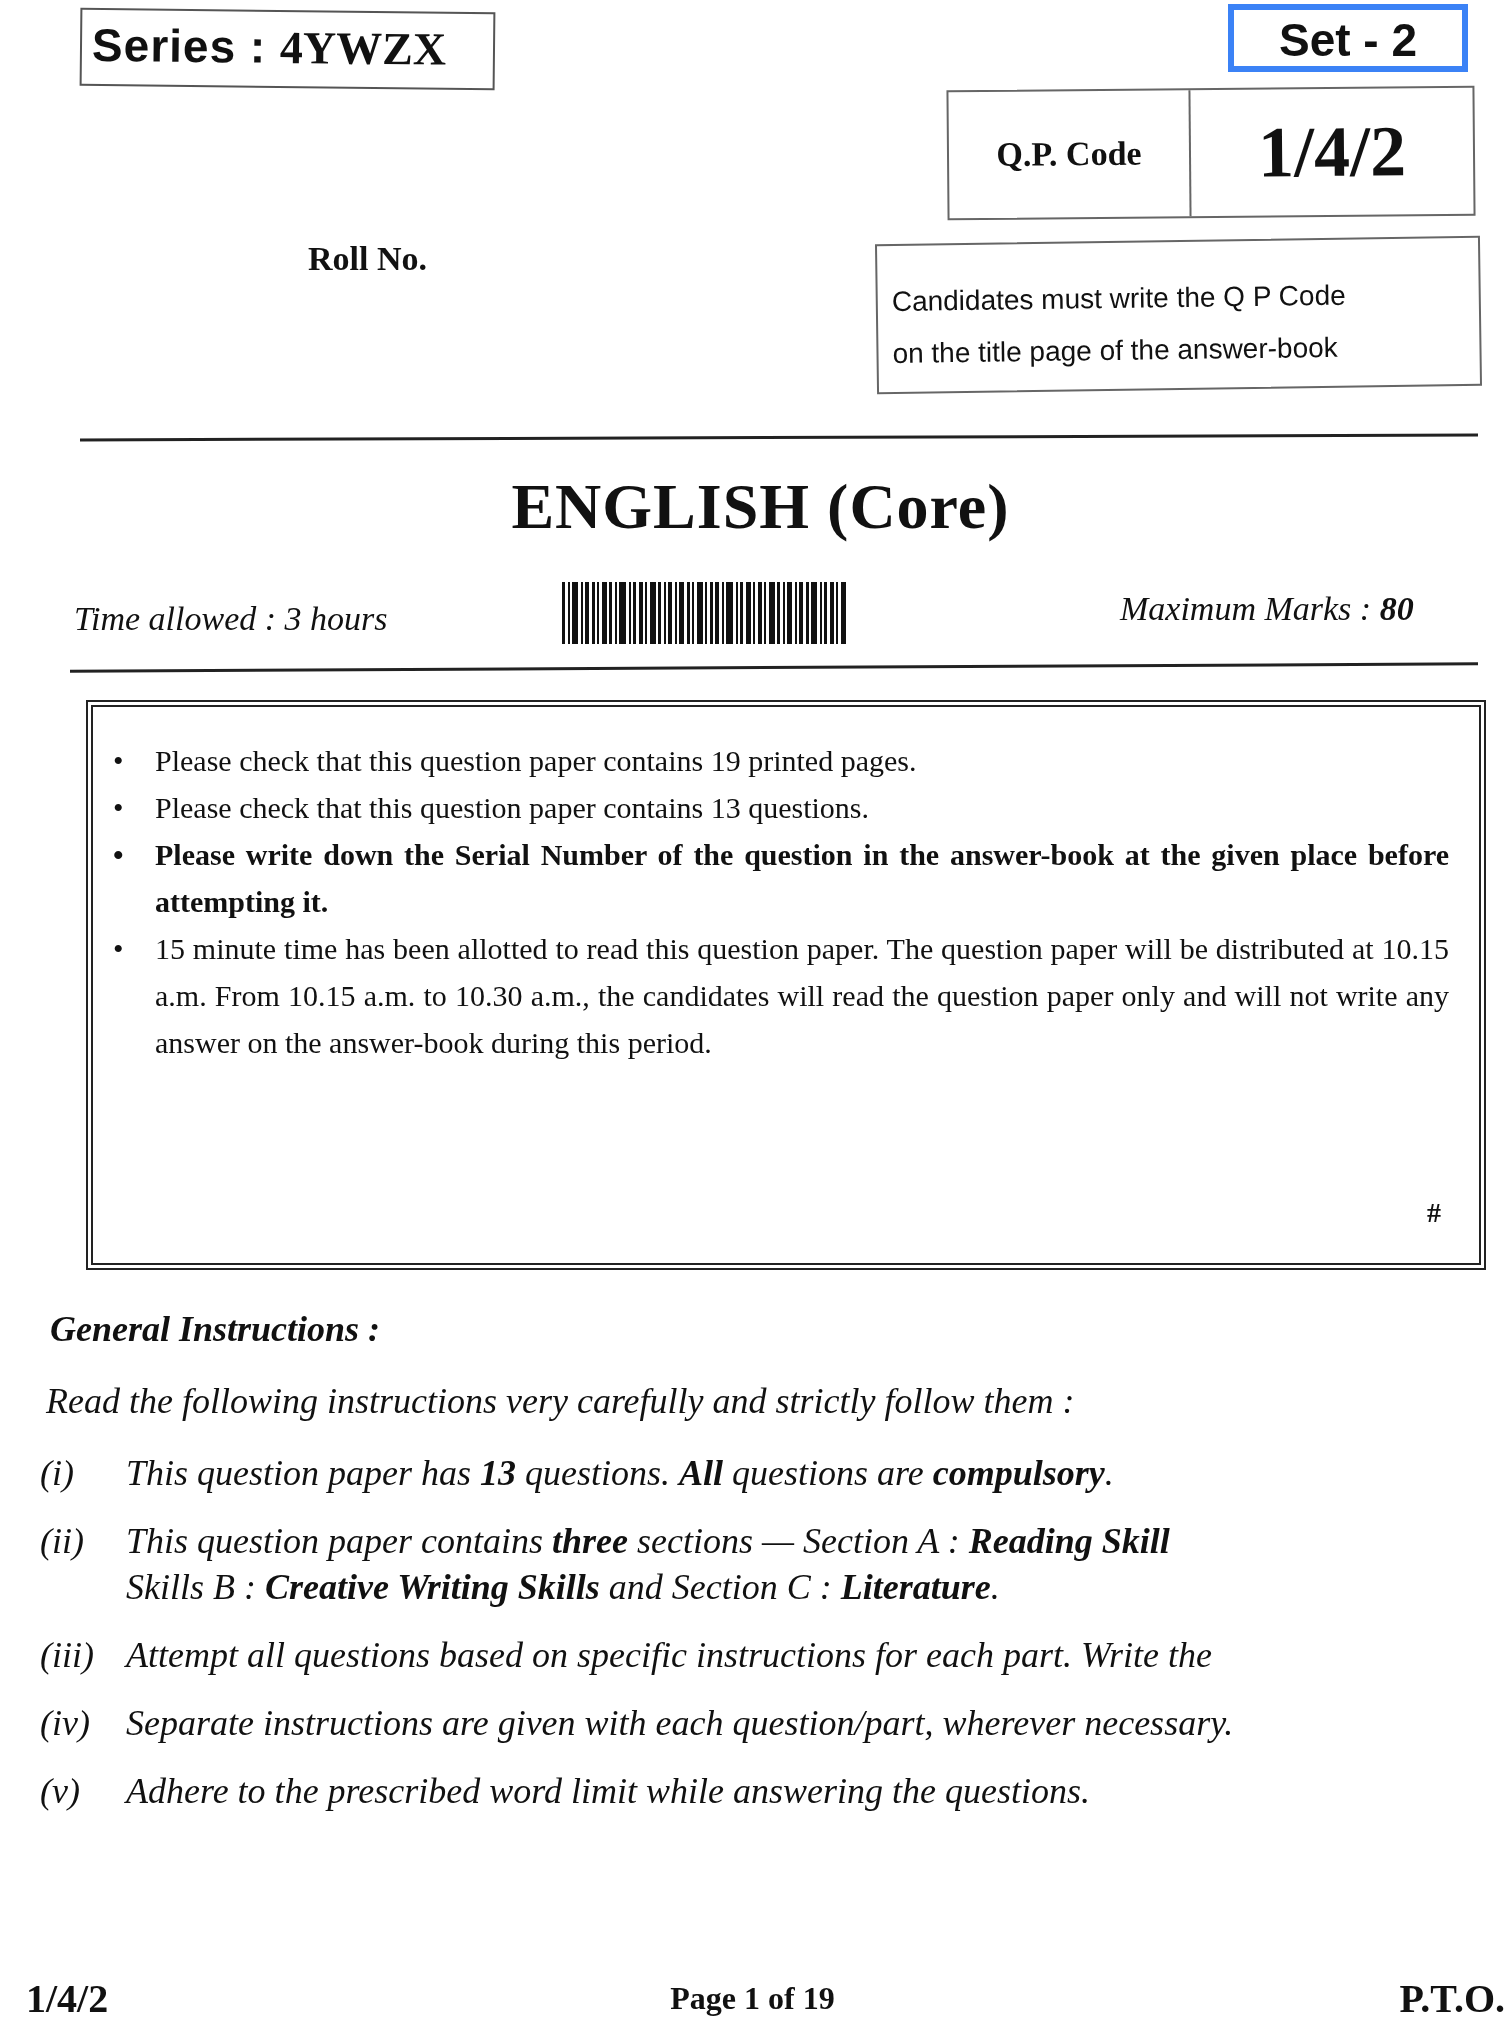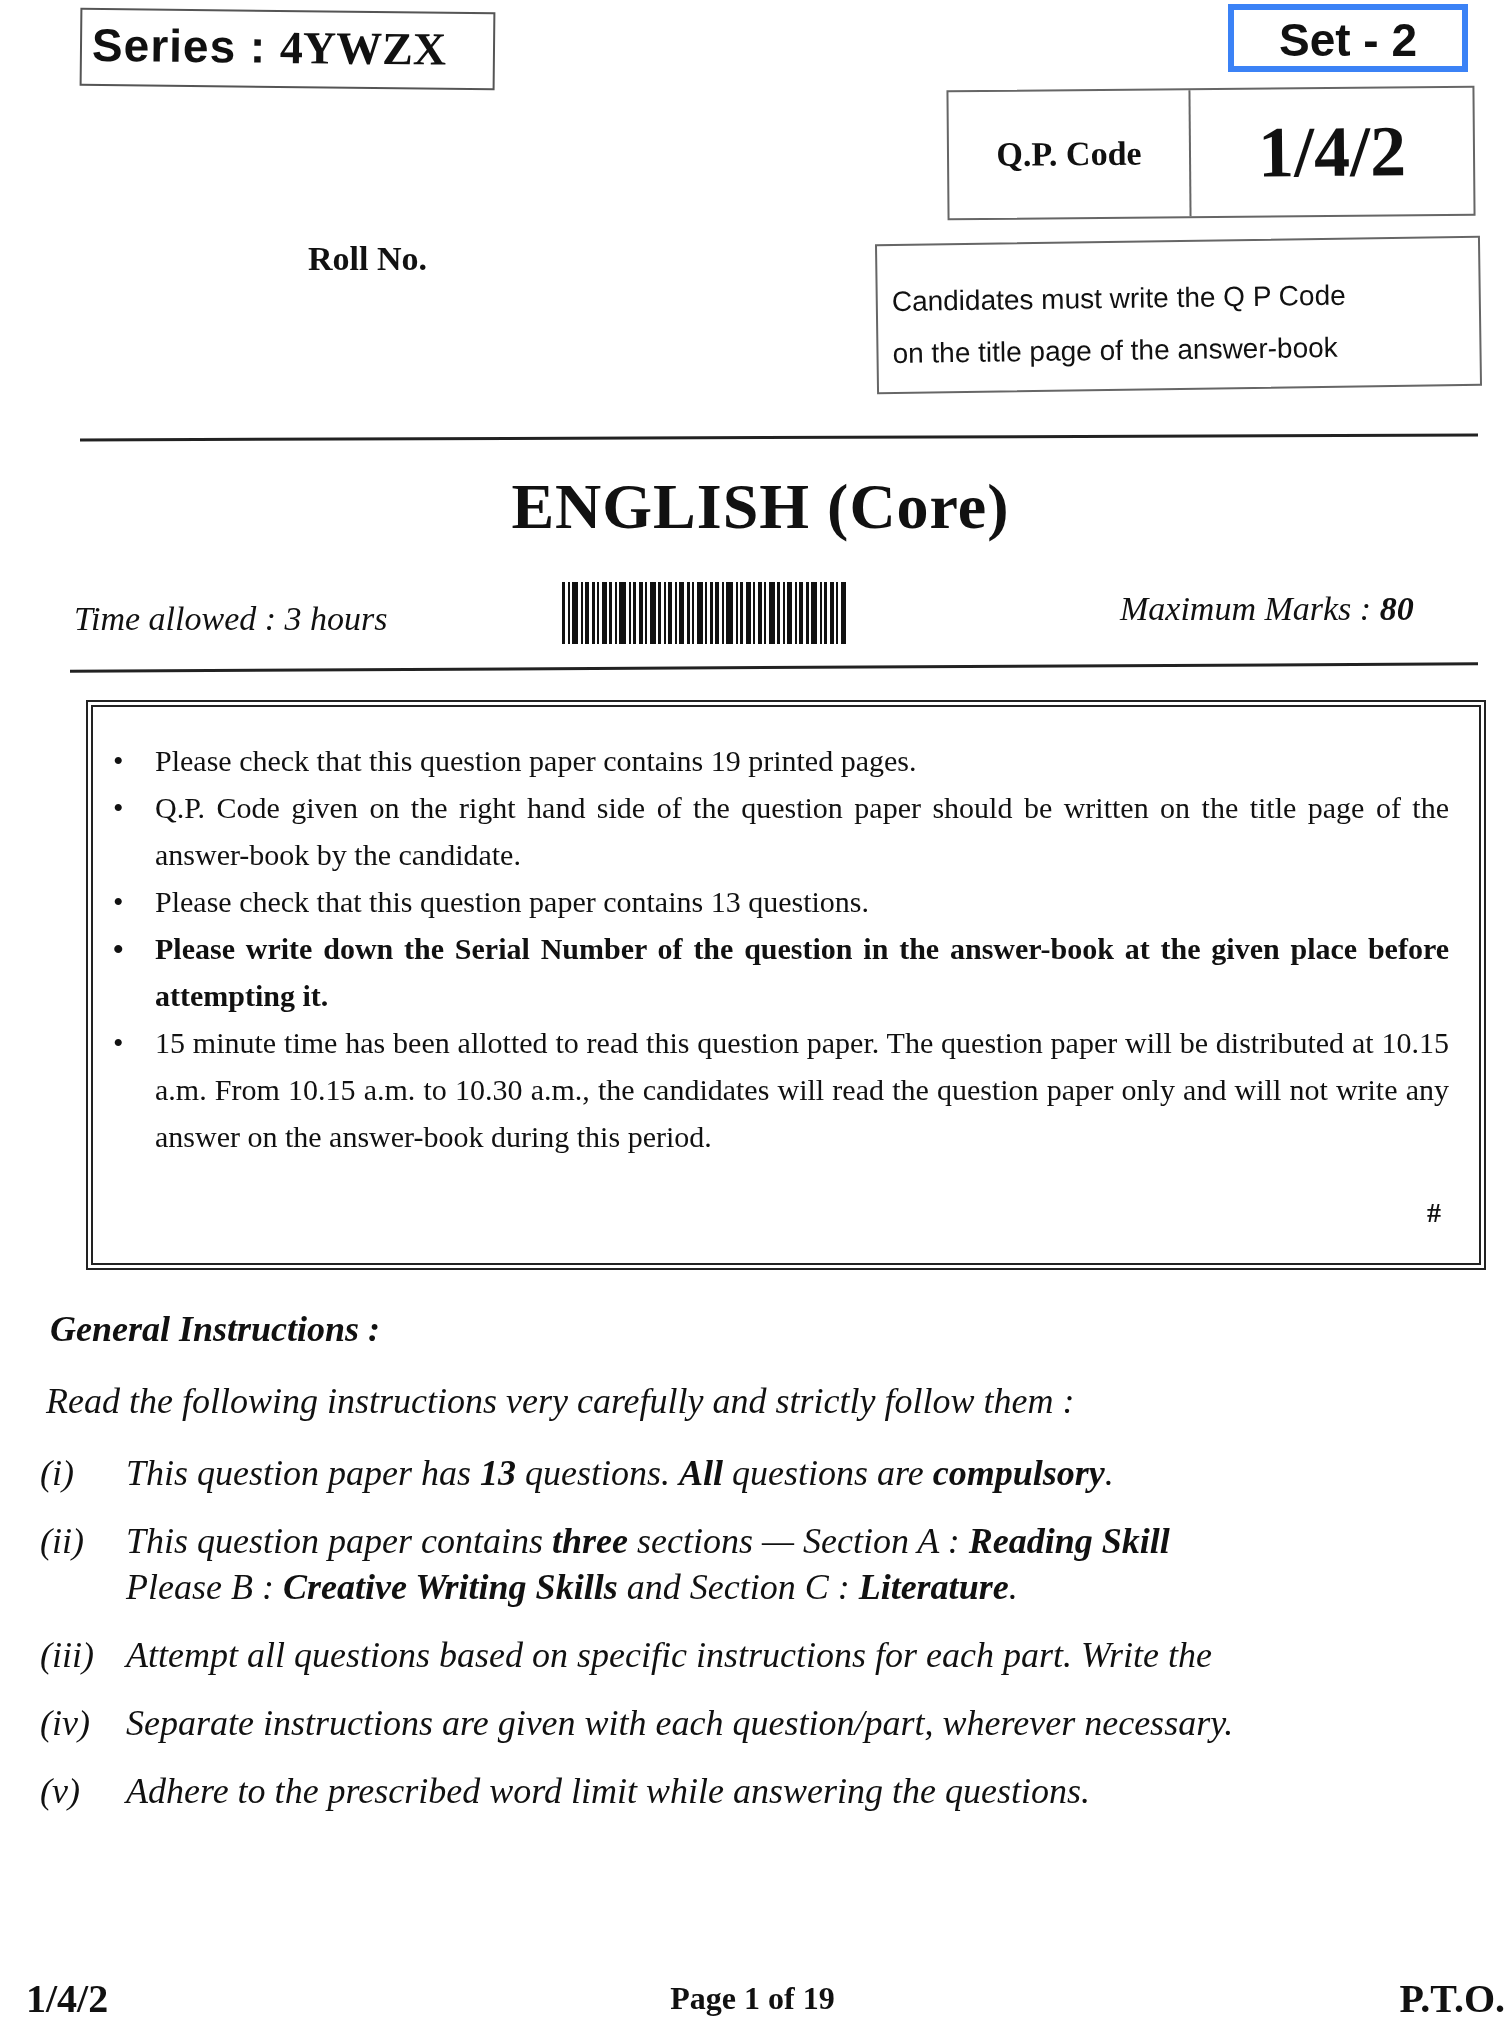--- a/index.html
+++ b/index.html
@@ -175,21 +175,20 @@
 
 <div class="abs marks">
   <span>Maximum Marks : </span><b>80</b>
 </div>
 
 <div class="abs rule rule2"></div>
 
 <div class="abs notice">
   <ul>
     <li>Please check that this question paper contains 19 printed pages.</li>
-    <li>Q.P. Code given on the right hand side of the question paper should be written on the title page of the answer-book by the candidate.</li>
     <li>Please check that this question paper contains 13 questions.</li>
     <li class="bold">Please write down the Serial Number of the question in the answer-book at the given place before attempting it.</li>
     <li>15 minute time has been allotted to read this question paper. The question paper will be distributed at 10.15 a.m. From 10.15 a.m. to 10.30 a.m., the candidates will read the question paper only and will not write any answer on the answer-book during this period.</li>
   </ul>
   <span class="hash">#</span>
 </div>
 
 <div class="abs gi-title">General Instructions :</div>
 <div class="abs gi-intro">Read the following instructions very carefully and strictly follow them :</div>
 
@@ -199,21 +198,21 @@
     <div class="txt">
       <span>This question paper has </span><b>13</b><span> questions. </span><b>All</b><span> questions are </span><b>compulsory</b><span>.</span>
     </div>
   </div>
   <div class="gi-item">
     <span class="num">(ii)</span>
     <div class="txt">
       <span>This question paper contains </span><b>three</b><span>  sections — Section A : </span><b>Reading Skill</b>
     </div>
     <div class="txt">
-      <span>Please B : </span><b>Creative Writing Skills</b><span> and Section C : </span><b>Literature</b><span>.</span>
+      <span>Skills B : </span><b>Creative Writing Skills</b><span> and Section C : </span><b>Literature</b><span>.</span>
     </div>
   </div>
   <div class="gi-item">
     <span class="num">(iii)</span>
     <div class="txt">Attempt all questions based on specific instructions for each part. Write the</div>
   </div>
   <div class="gi-item">
     <span class="num">(iv)</span>
     <div class="txt">Separate instructions are given with each question/part, wherever necessary.</div>
   </div>

